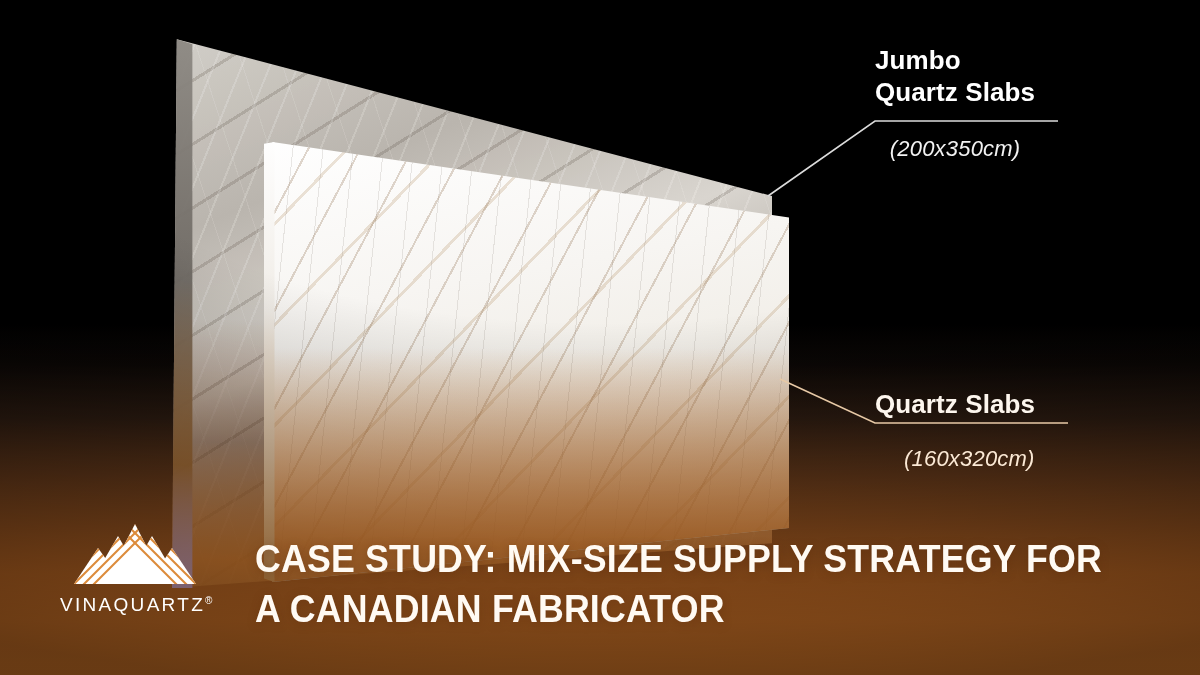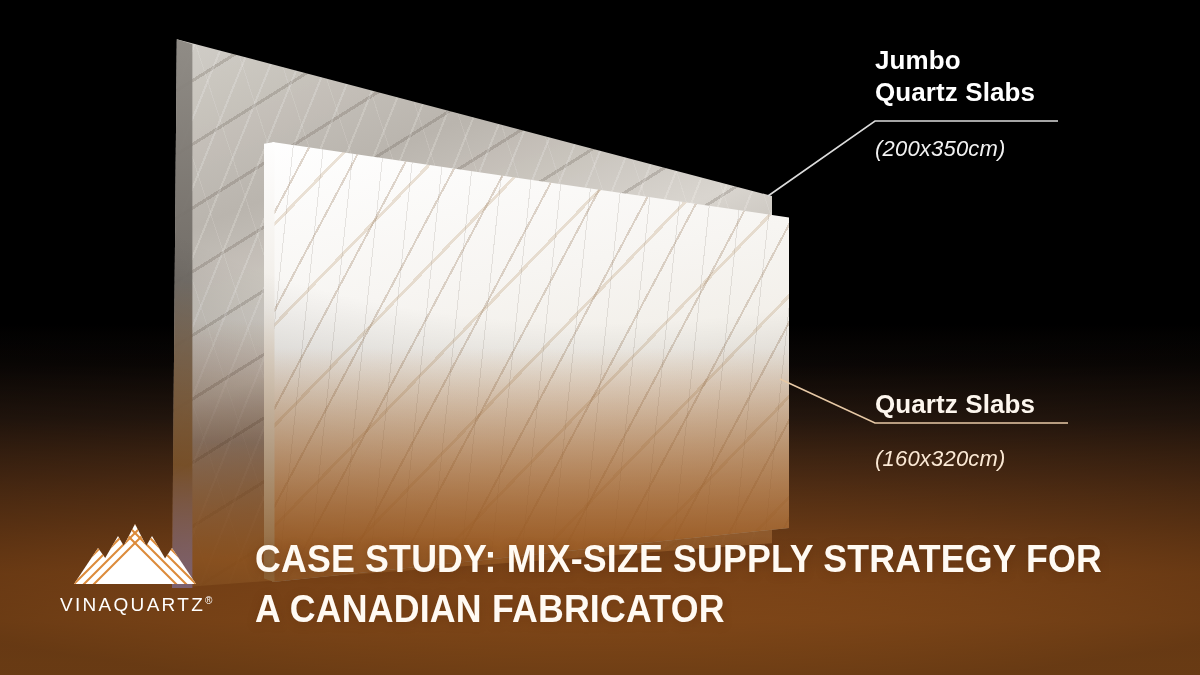--- a/index.html
+++ b/index.html
@@ -100,21 +100,21 @@
     letter-spacing:.1px;
     white-space:nowrap;
   }
   .label-dim{
     font-size:22px;font-style:italic;font-weight:normal;
     letter-spacing:.2px;white-space:nowrap;
   }
   .lbl-jumbo .label-title{color:#ffffff;}
   .lbl-jumbo .label-dim{color:#f2f2f2;}
   .lbl-std .label-title{color:#fdf6ee;}
-  .lbl-std .label-dim{color:#fbe9d5;}
+  .lbl-std .label-dim{color:#fbe9d5;margin-left:29px;}
 
   
   .headline{
     position:absolute;
     left:255px;top:534px;
     width:900px;
     color:#fffaf3;
     font-size:38px;
     font-weight:bold;
     line-height:1.32;
@@ -178,21 +178,21 @@
 
   <svg class="leader" style="left:0;top:0;width:1200px;height:675px;">
     <polyline points="780,379 875,423 1068,423" fill="none" stroke="#e7c9a6" stroke-width="1.6"></polyline>
   </svg>
 
   <div class="label-block lbl-jumbo" style="left:875px;top:45px;">
     <div class="label-title">
       <span>Jumbo</span><br>
       <span>Quartz Slabs</span>
     </div>
-    <div class="label-dim" style="margin-top:28px;">(200x350cm)</div>
+    <div class="label-dim" style="margin-top:28px;text-align:center;">(200x350cm)</div>
   </div>
 
   <div class="label-block lbl-std" style="left:875px;top:357px;">
     <div class="label-title">
       <br>
       <span>Quartz Slabs</span>
     </div>
     <div class="label-dim" style="margin-top:26px;">(160x320cm)</div>
   </div>
 

